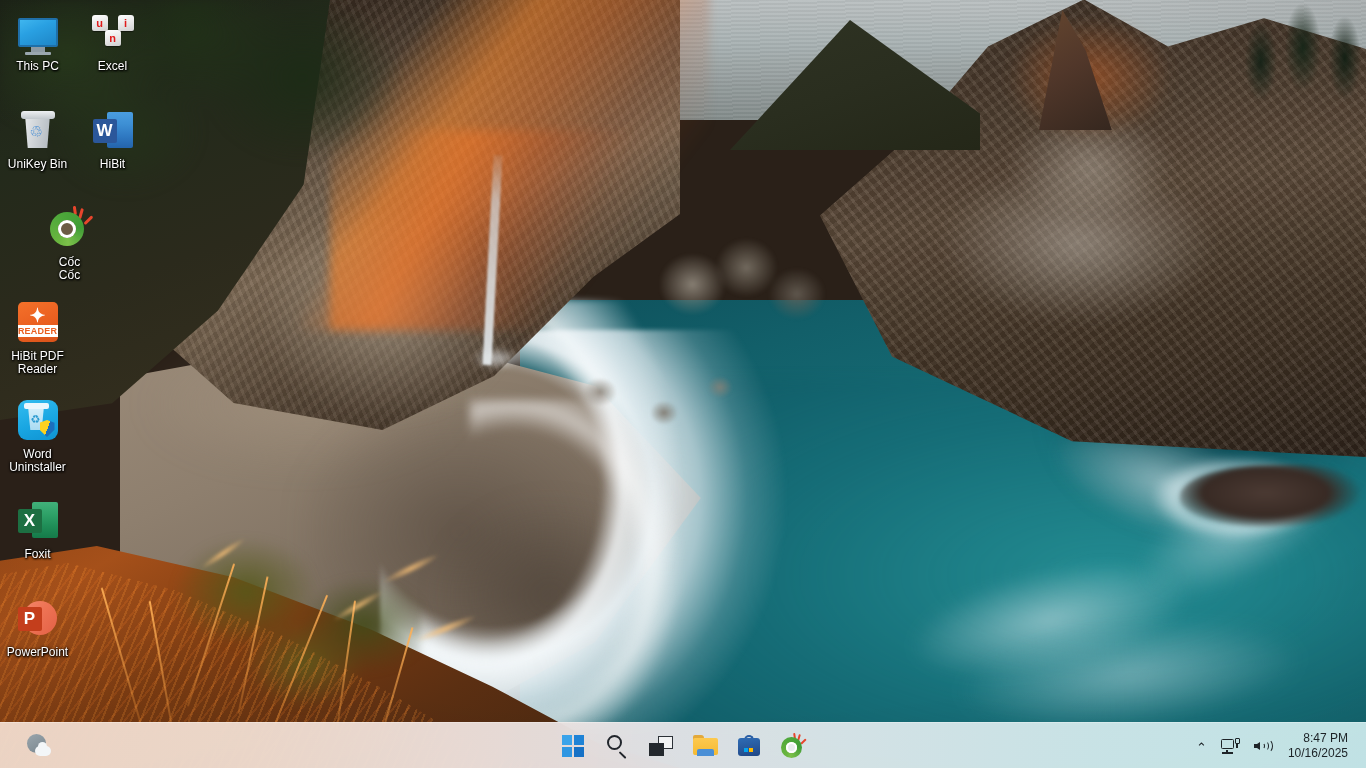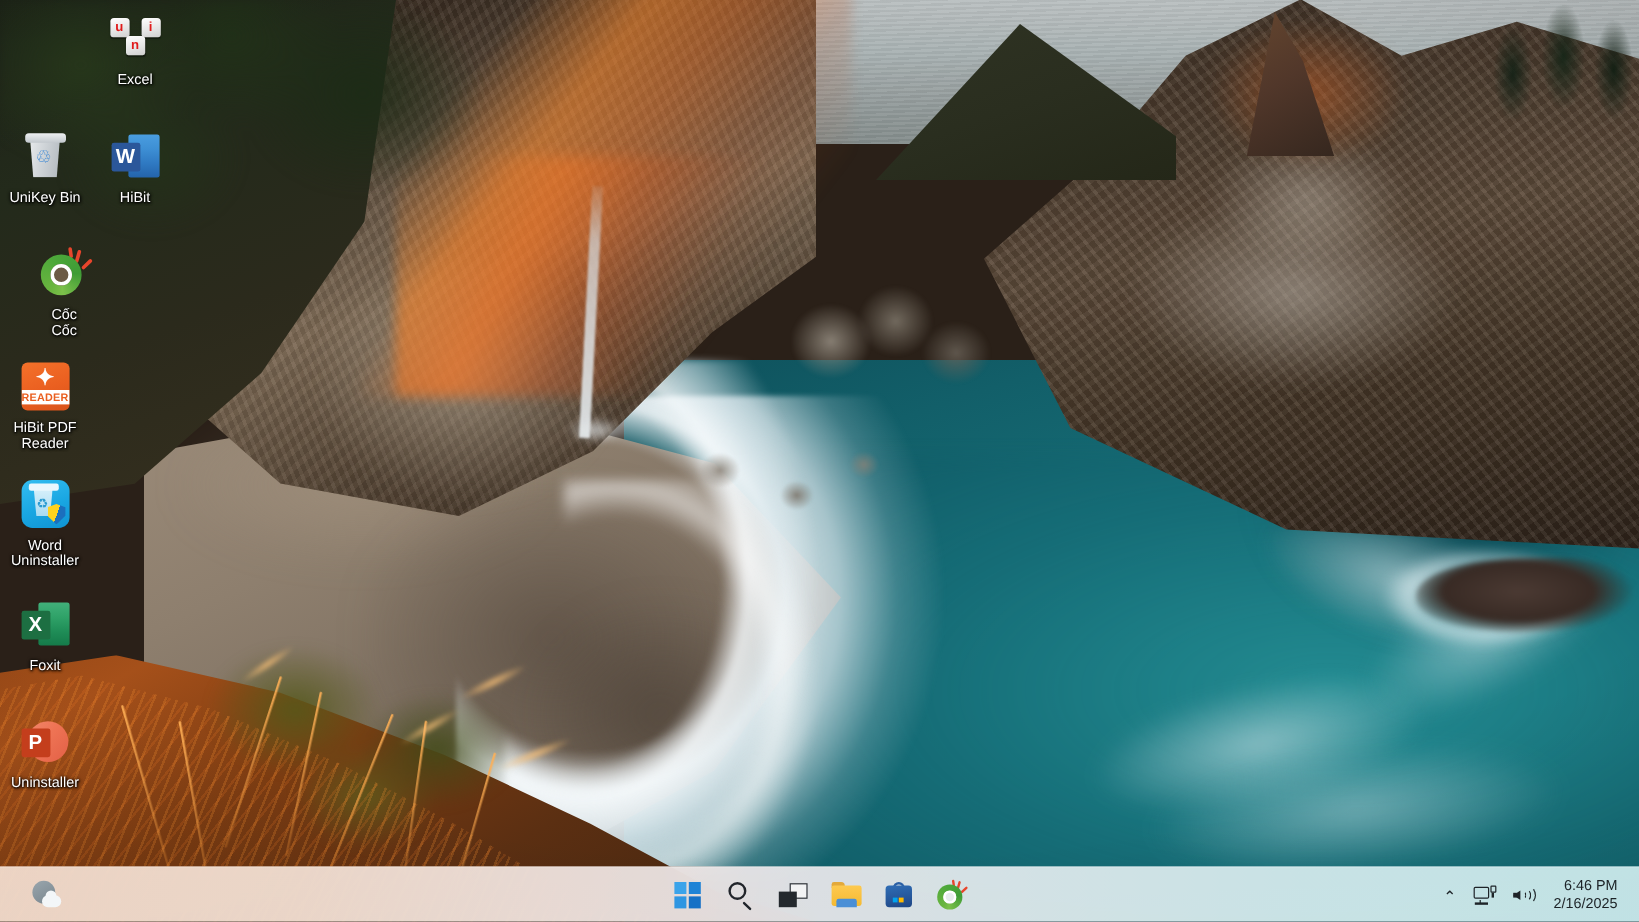--- a/index.html
+++ b/index.html
@@ -709,20 +709,29 @@
     <div class="wl seed-head" style="left:368px; top:562px; width:86px; height:13px; transform:rotate(-26deg);"></div>
     <div class="wl seed-head" style="left:318px; top:600px; width:80px; height:12px; transform:rotate(-30deg);"></div>
     <div class="wl seed-head" style="left:400px; top:622px; width:92px; height:13px; transform:rotate(-22deg);"></div>
     <div class="wl seed-head" style="left:186px; top:548px; width:74px; height:11px; transform:rotate(-34deg);"></div>
 
     <div class="vignette"></div>
   </div>
 
   <div id="icon-layer">
 
+    <div class="desk-icon" style="left:0px;  top:8px;">
+      <div class="di-glyph">
+        <div class="ic-pc-screen">
+          <span class="ic-pc-stand"></span>
+            <span class="ic-pc-base"></span>
+        </div>
+      </div>
+      <div class="di-label">This PC</div>
+    </div>
 
     <div class="desk-icon" style="left:75px; top:8px;">
       <div class="di-glyph">
         <div class="ic-uni">
           <span class="ic-key" style="left:1px;  top:1px;">u</span>
           <span class="ic-key" style="right:1px; top:1px;">i</span>
           <span class="ic-key" style="left:14px; top:16px;">n</span>
         </div>
       </div>
       <div class="di-label">Excel</div>
@@ -742,21 +751,21 @@
     <div class="desk-icon" style="left:75px; top:106px;">
       <div class="di-glyph">
         <div class="ic-word">
           <span class="ic-word-sheet"></span>
           <span class="ic-word-sq">W</span>
         </div>
       </div>
       <div class="di-label">HiBit</div>
     </div>
 
-    <div class="desk-icon" style="left:0px;  top:204px;padding-left:32px;">
+    <div class="desk-icon" style="left:16px;  top:204px;padding-left:32px;">
       <div class="di-glyph">
         <div class="ic-coc">
           <span class="ic-coc-ray" style="left:29px; top:1px;  width:3px; height:11px; transform:rotate(16deg);"></span>
           <span class="ic-coc-ray" style="left:34px; top:6px;  width:3px; height:11px; transform:rotate(46deg);"></span>
           <span class="ic-coc-ray" style="left:25px; top:-1px; width:3px; height:9px;  transform:rotate(-8deg);"></span>
           <span class="ic-coc-c"></span>
           <span class="ic-coc-hole"></span>
         </div>
       </div>
       <div class="di-label">Cốc Cốc</div>
@@ -794,21 +803,21 @@
       <div class="di-label">Foxit</div>
     </div>
 
     <div class="desk-icon" style="left:0px;  top:594px;">
       <div class="di-glyph">
         <div class="ic-ppt">
           <span class="ic-ppt-circ"></span>
           <span class="ic-ppt-sq">P</span>
         </div>
       </div>
-      <div class="di-label">Uninstaller</div>
+      <div class="di-label">PowerPoint</div>
     </div>
   </div>
 
   <div id="taskbar">
 
     <div id="tb-left">
       <div class="weather-widget">
         <span class="weather-icon">
           <span class="wx-sun"></span>
             <span class="wx-cloud"></span>
@@ -891,18 +900,18 @@
         <span class="tray-vol">
           <span class="spk"></span>
             <span class="box"></span>
           <span class="arc a1"></span>
             <span class="arc a2"></span>
             <span class="arc a3"></span>
         </span>
       </div>
 
       <div class="clock">
-        <span>6:46 PM</span>
-        <span>2/16/2025</span>
+        <span>8:47 PM</span>
+        <span>10/16/2025</span>
       </div>
     </div>
   </div>
 </div>
 
 </body></html>

